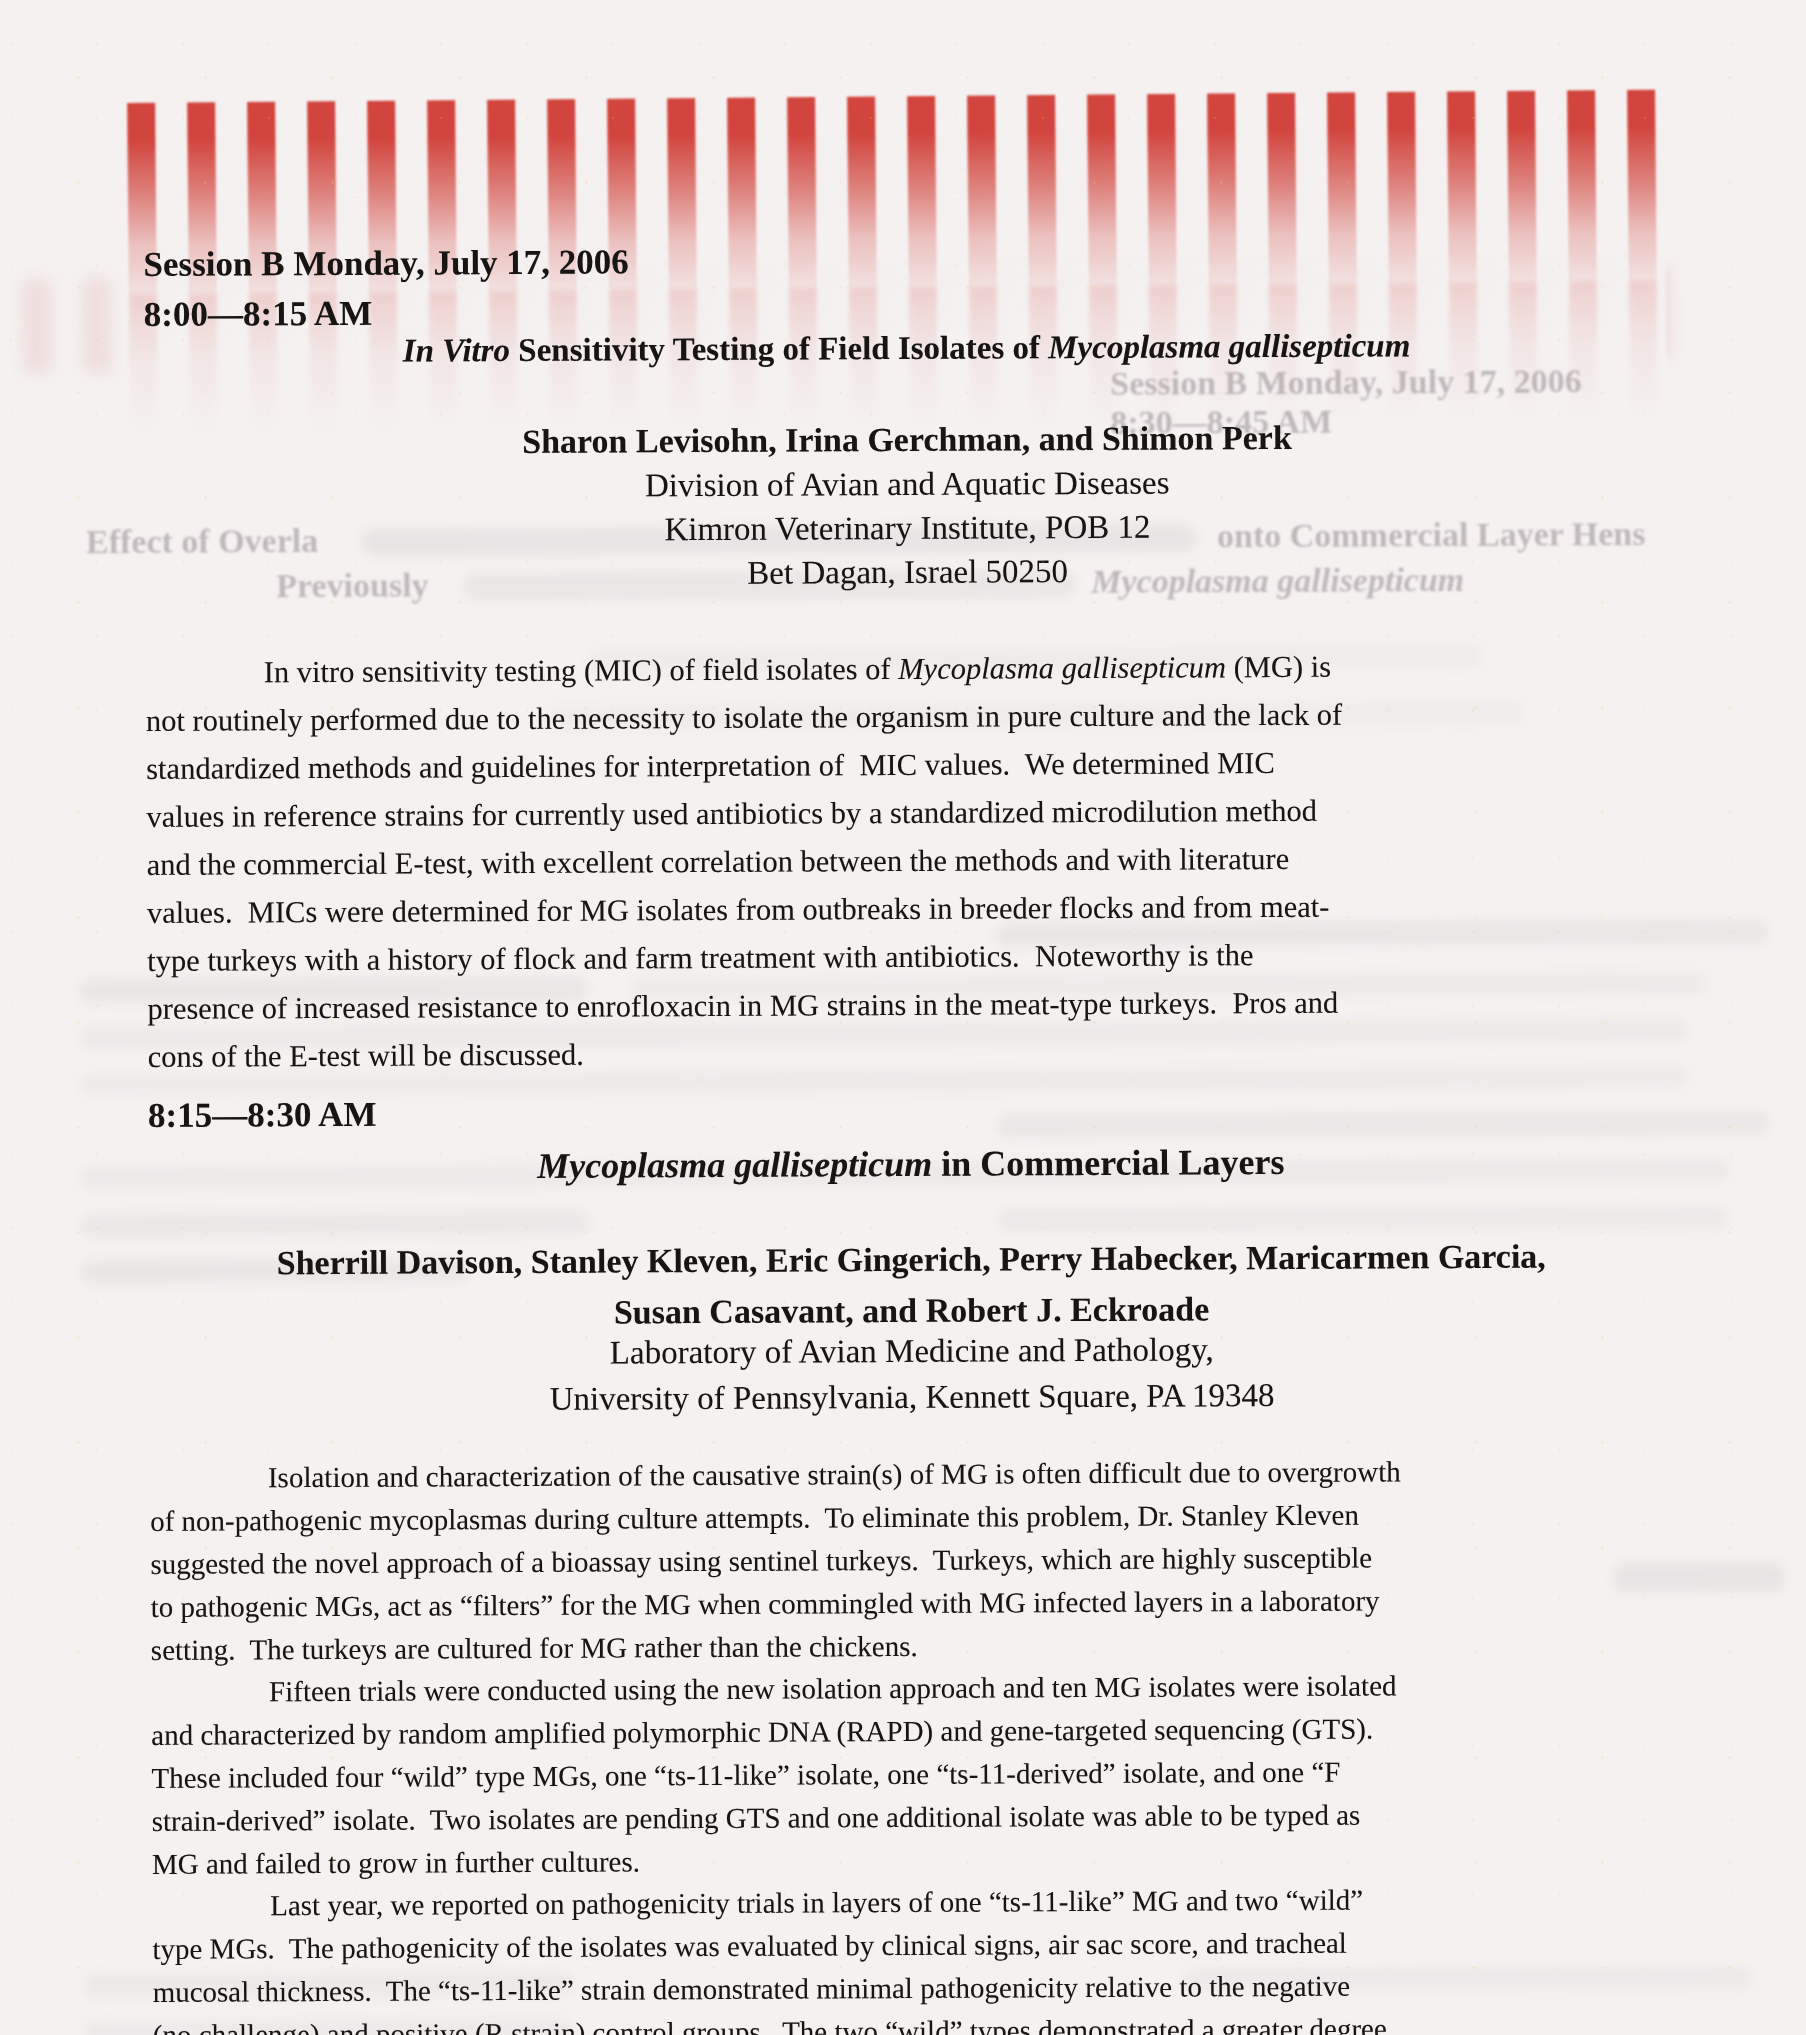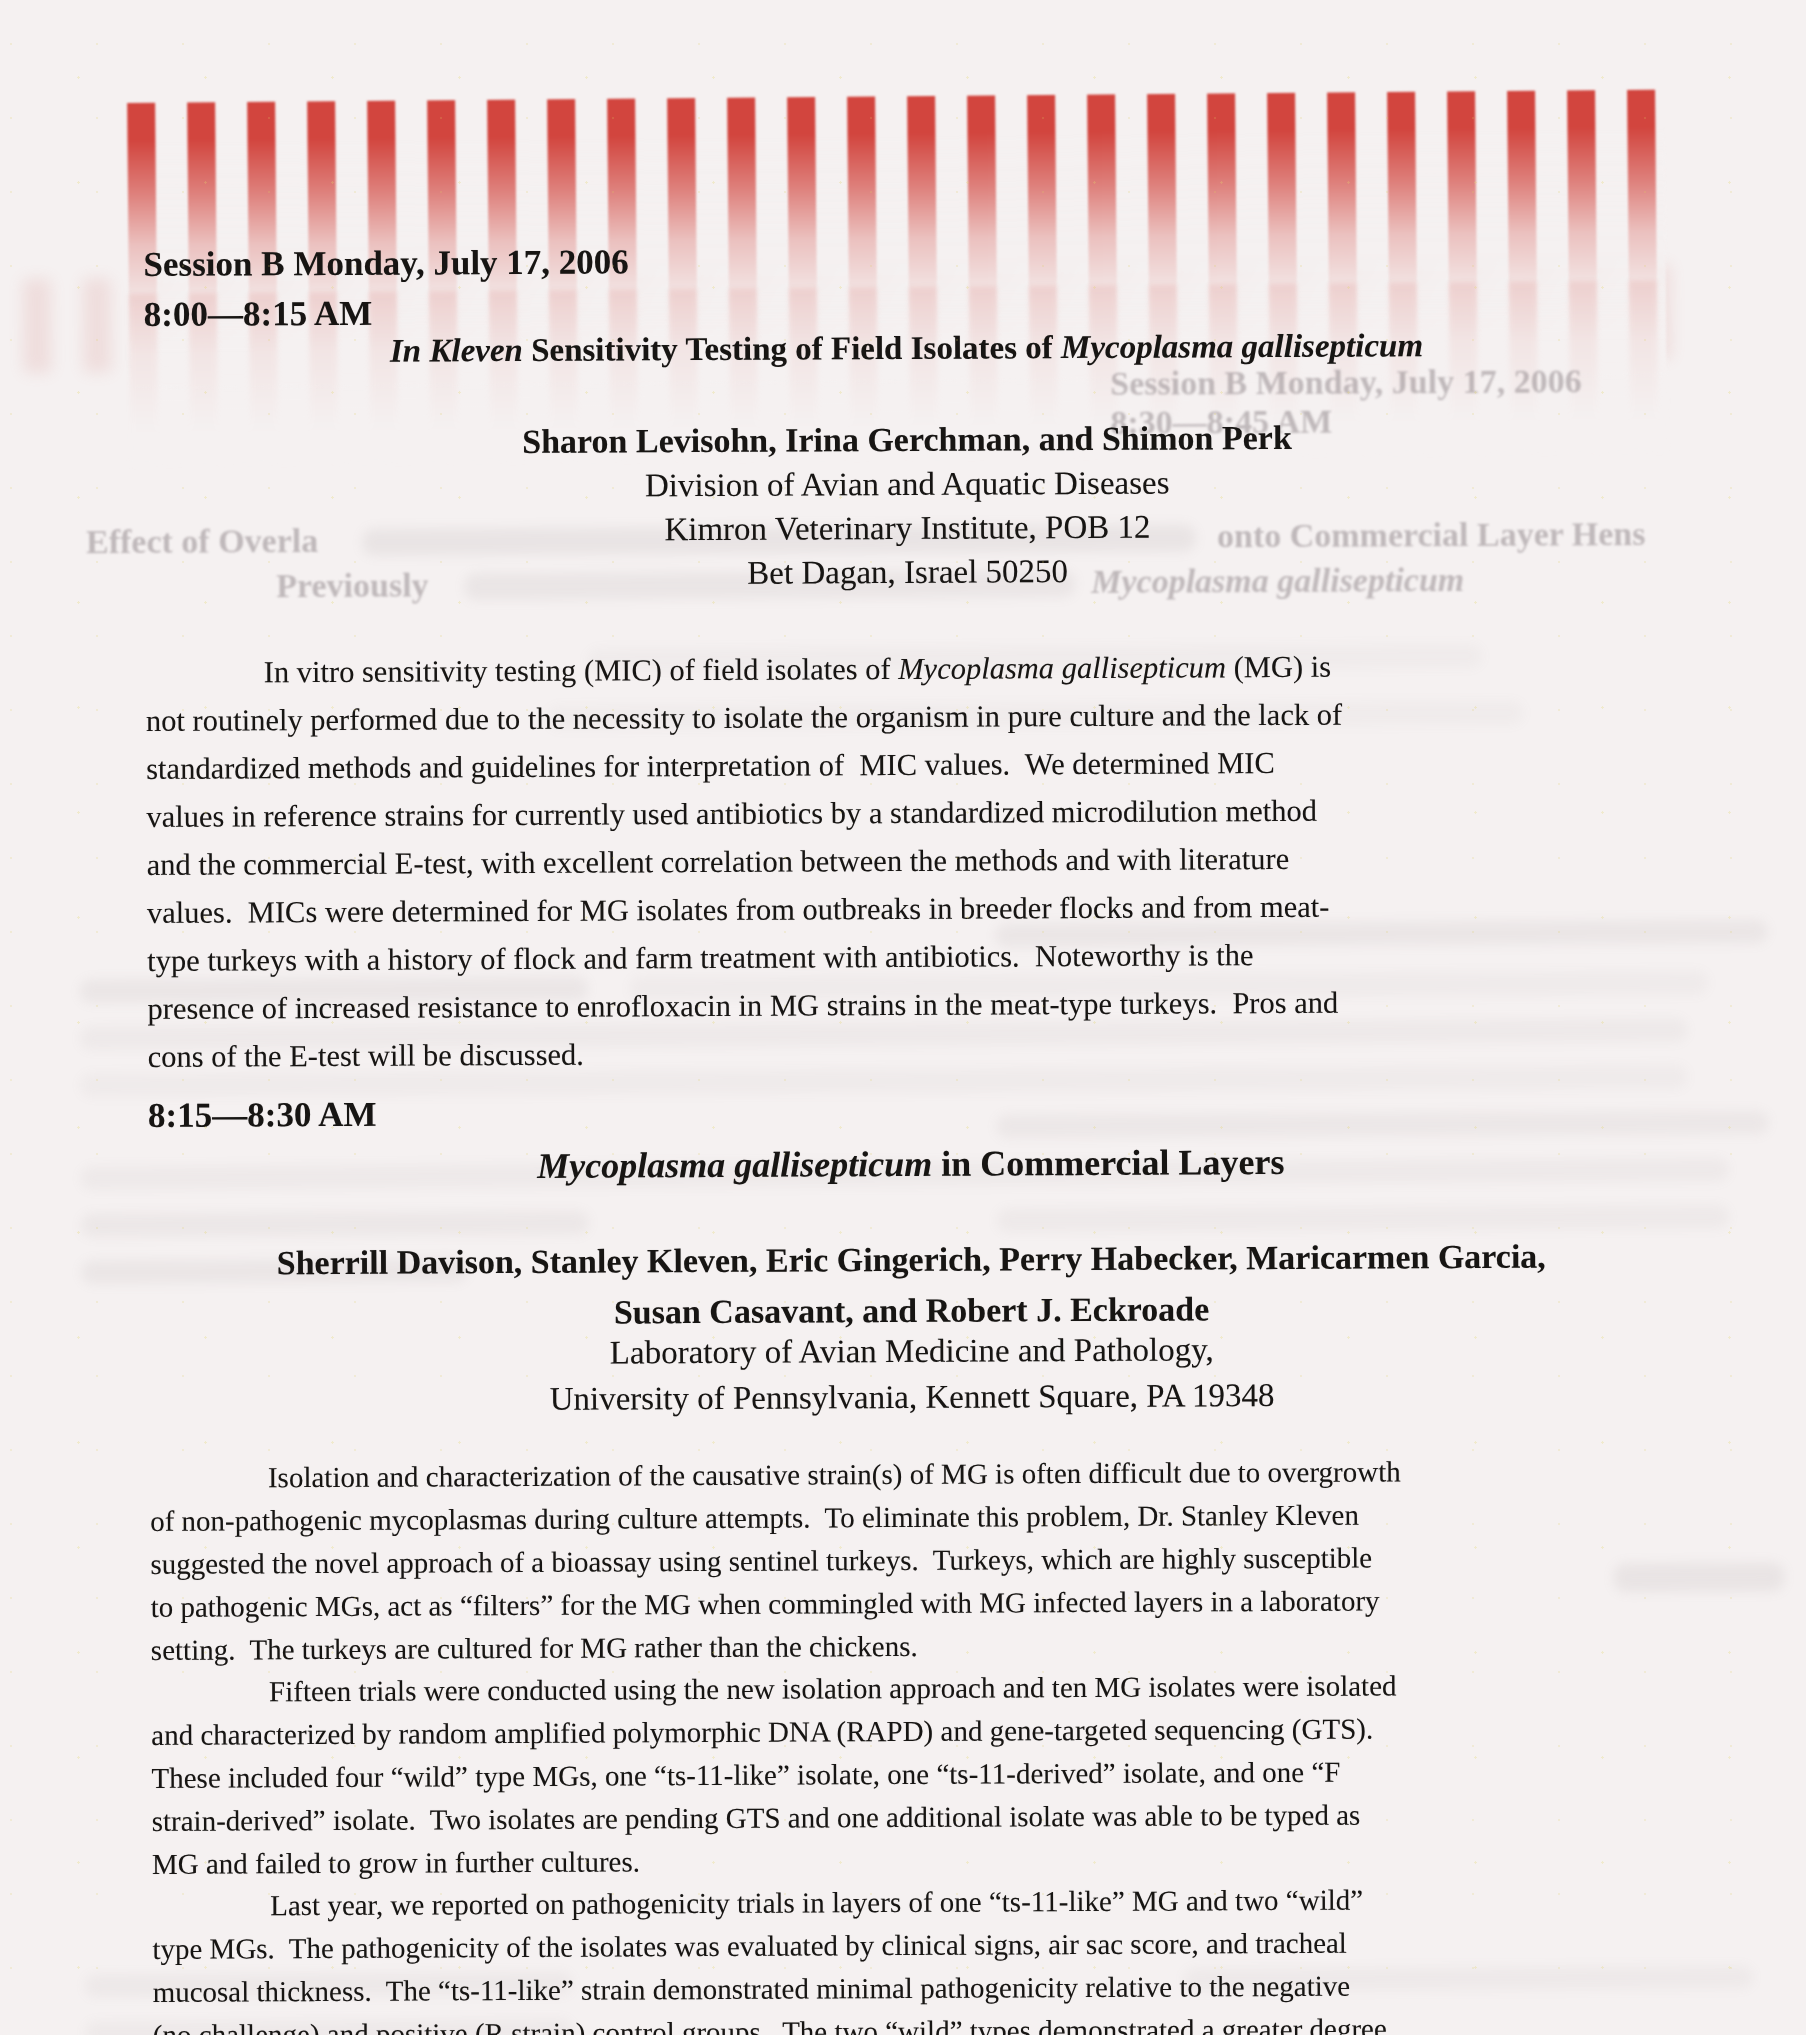--- a/index.html
+++ b/index.html
@@ -124,21 +124,21 @@
     <div class="smudge" style="left:1612px; top:1567px; width:171px;  height:28.5px; opacity:.12;"></div>
     <div class="smudge" style="left:81px;  top:1970px; width:488px; height:23px; opacity:.08;"></div>
     <div class="smudge" style="left:1180px; top:1970px; width:570px; height:23px; opacity:.07;"></div>
     <div class="smudge" style="left:81px;  top:2017px; width:488px; height:23px; opacity:.07;"></div>
 
   </div>
 
   <div class="content">
     <div class="session-line blk bold">Session B Monday, July 17, 2006</div>
     <div class="time1 blk bold">8:00—8:15 AM</div>
-    <h1 class="title1 center blk"><span class="it">In Kleven</span><span> Sensitivity Testing of Field Isolates of </span><span class="it">Mycoplasma gallisepticum</span></h1>
+    <h1 class="title1 center blk"><span class="it">In Vitro</span><span> Sensitivity Testing of Field Isolates of </span><span class="it">Mycoplasma gallisepticum</span></h1>
     <div class="authors1 center blk bold">
         <div class="line">Sharon Levisohn, Irina Gerchman, and Shimon Perk</div>
       </div>
     <div class="affil1 center blk">
         <div class="line">Division of Avian and Aquatic Diseases</div>
         <div class="line">Kimron Veterinary Institute, POB 12</div>
         <div class="line">Bet Dagan, Israel 50250</div>
       </div>
     <div class="abstract1 blk">
         <div class="line ind"><span>In vitro sensitivity testing (MIC) of field isolates of </span><span class="it">Mycoplasma gallisepticum</span><span> (MG) is</span></div>

